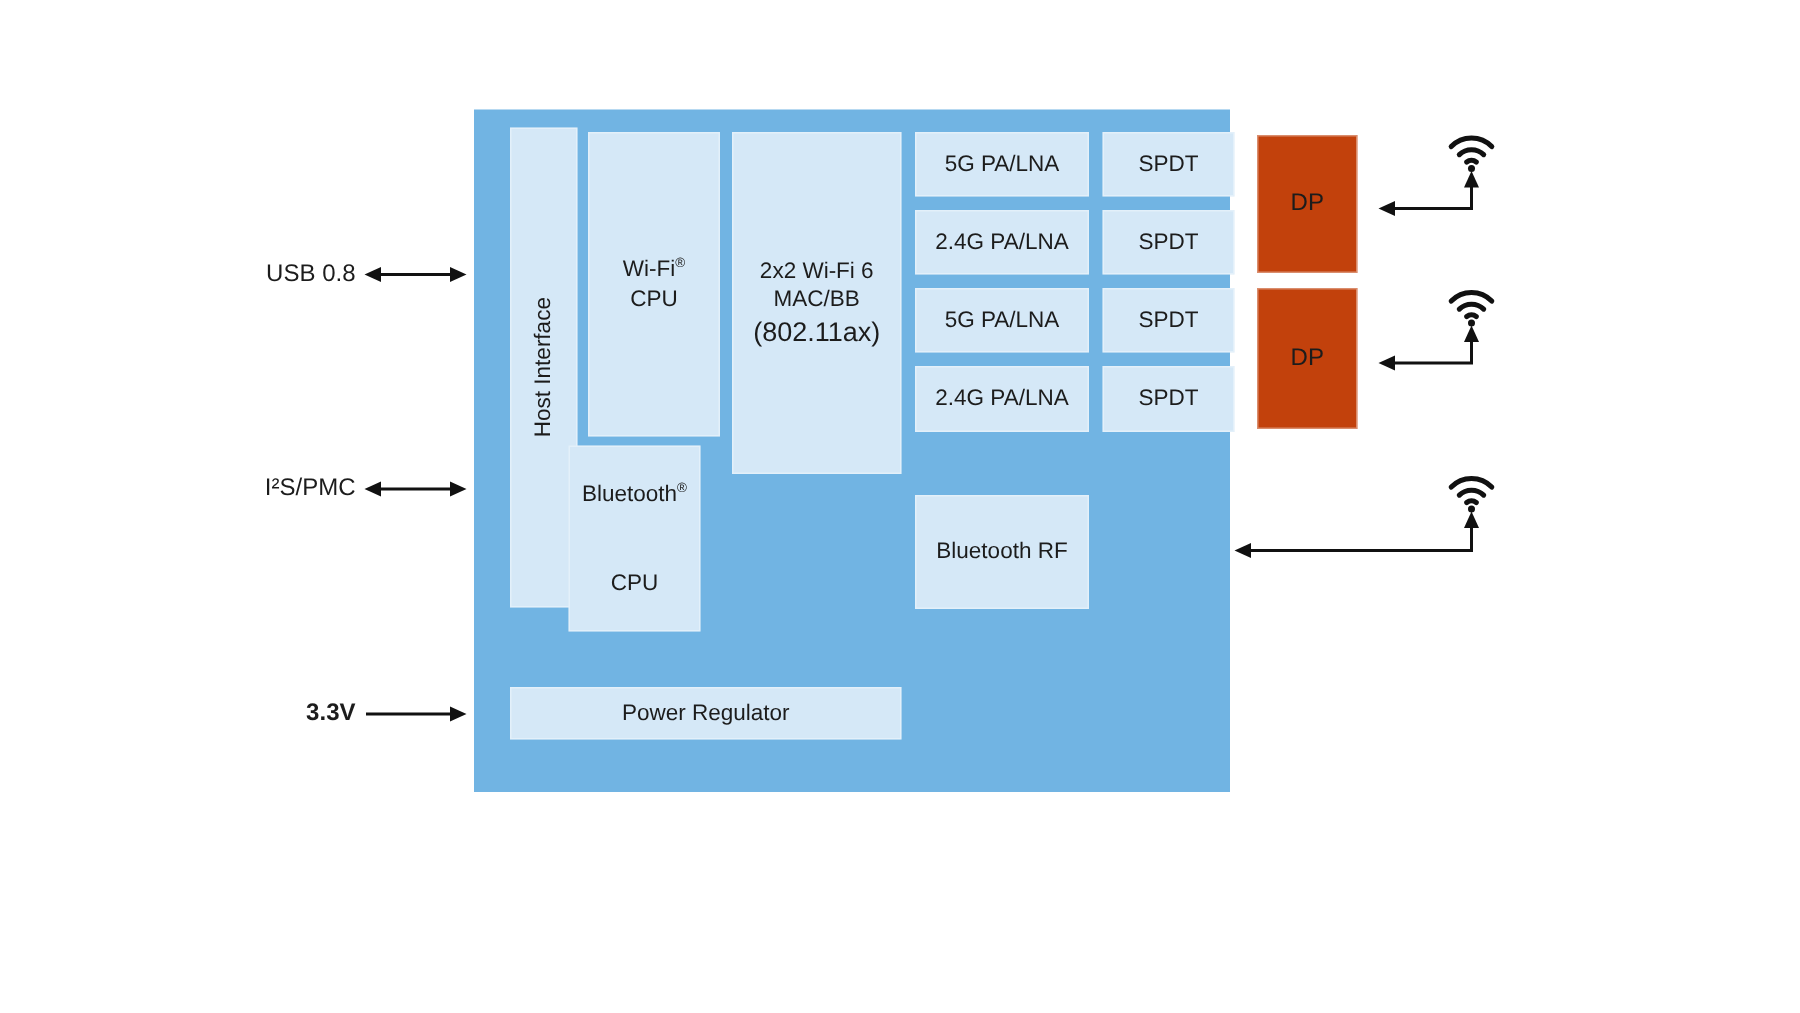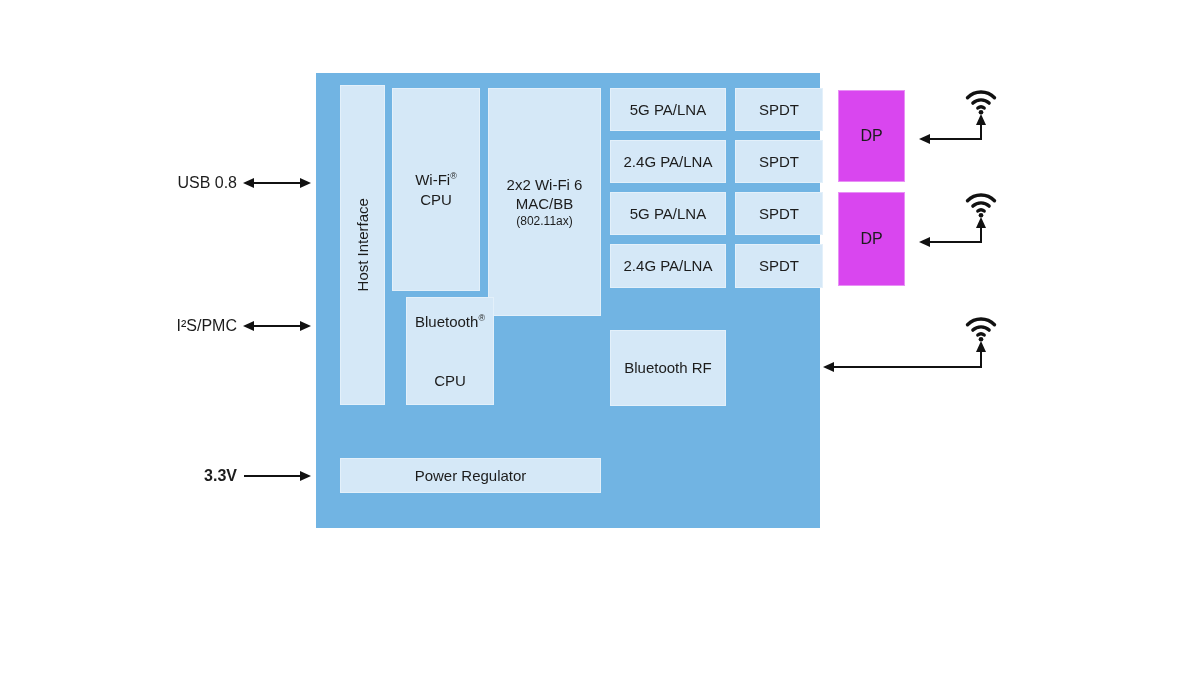--- a/index.html
+++ b/index.html
@@ -5,31 +5,31 @@
   html,body { margin:0; padding:0; background:#ffffff; }
   body { font-family:"Liberation Sans", sans-serif; color:#1c1c1c; }
   .canvas { position:relative; width:1200px; height:675px; background:#ffffff; overflow:hidden; }
 
   .chip { position:absolute; left:316px; top:73px; width:504px; height:455px; background:#71B4E3; }
 
   .blk { position:absolute; background:#D5E8F7; border:1px solid rgba(255,255,255,0.35);
          box-sizing:border-box; display:flex; flex-direction:column; align-items:center;
          justify-content:center; text-align:center; font-size:15px; line-height:1.3; color:#1c1c1c;margin-left:13px; }
 
-  .dp  { position:absolute; background:#d946ef; border:1px solid rgba(255,255,255,0.4);
+  .dp  { position:absolute; background:#c2410c; border:1px solid rgba(255,255,255,0.4);
          box-sizing:border-box; display:flex; align-items:center; justify-content:center;
          font-size:16px; color:#1c1c1c; }
 
   .port { position:absolute; width:140px; text-align:right; font-size:16px; line-height:22px; height:22px; }
 
   .vwrap { display:flex; align-items:center; justify-content:center; }
   .vtext { transform:rotate(-90deg); white-space:nowrap; font-size:15px; }
 
   sup.reg { font-size:9px; line-height:0; }
-  .small  { font-size:12px; }
+  .small  { font-size:18px; }
 
   svg.overlay { position:absolute; left:0; top:0; pointer-events:none; }
   .stroke { stroke:#111111; stroke-width:2; fill:none; }
   .fillhead { fill:#111111; stroke:none; }
 </style>
 </head>
 <body>
 
 <div class="canvas">
 
@@ -56,21 +56,21 @@
 
     <div class="blk" style="left:281px; top:15px;  width:116px; height:43px;">5G PA/LNA</div>
     <div class="blk" style="left:406px; top:15px;  width:88px;  height:43px;">SPDT</div>
     <div class="blk" style="left:281px; top:67px;  width:116px; height:43px;">2.4G PA/LNA</div>
     <div class="blk" style="left:406px; top:67px;  width:88px;  height:43px;">SPDT</div>
     <div class="blk" style="left:281px; top:119px; width:116px; height:43px;">5G PA/LNA</div>
     <div class="blk" style="left:406px; top:119px; width:88px;  height:43px;">SPDT</div>
     <div class="blk" style="left:281px; top:171px; width:116px; height:44px;">2.4G PA/LNA</div>
     <div class="blk" style="left:406px; top:171px; width:88px;  height:44px;">SPDT</div>
 
-    <div class="blk" style="left:77px; top:224px; width:88px; height:108px;gap:39px;">
+    <div class="blk" style="left:50px; top:224px; width:88px; height:124px;gap:39px;">
       <div><span>Bluetooth</span><sup class="reg">®</sup></div>
       <div>CPU</div>
     </div>
 
 
     <div class="blk" style="left:11px; top:385px; width:261px; height:35px;">Power Regulator</div>
 
     <div class="blk" style="left:281px; top:257px; width:116px; height:76px;">Bluetooth RF</div>
 
   </div>

